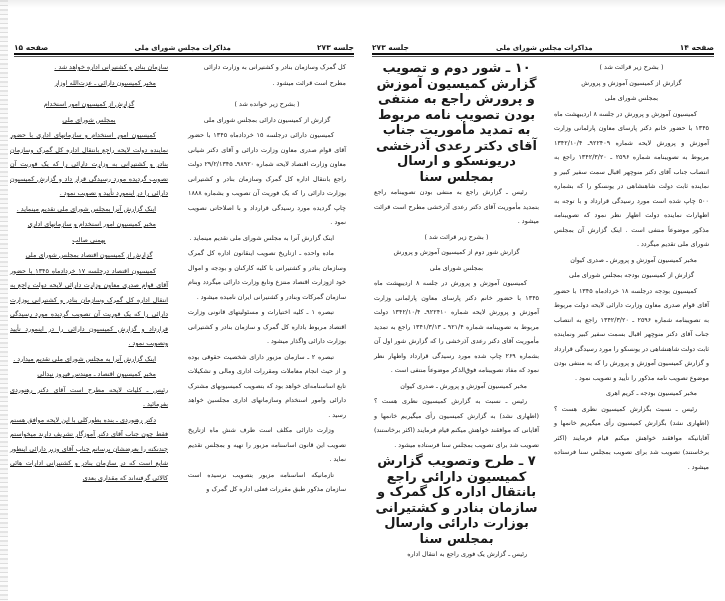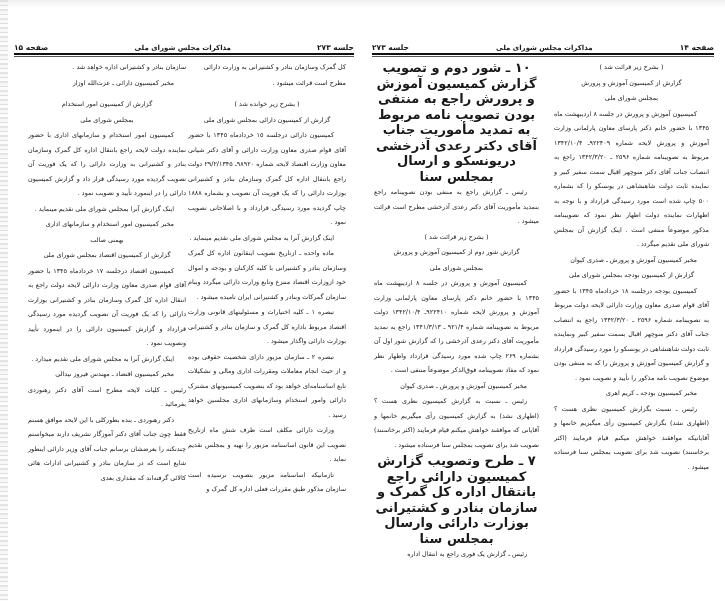--- a/index.html
+++ b/index.html
@@ -36,21 +36,21 @@
   }
   .page-left .page-rule { left:14px; width:340px; }
   .page-right .page-rule { left:10px; width:342px; }
   .col {
     position:absolute; top:60px; width:158px;
     font-size:6.4px; line-height:14.5px;
     text-align:justify; text-align-last:right;
     direction:rtl;
   }
   .page-left .col-right  { left:188px; }
-  .page-left .col-left   { left:28px; }
+  .page-left .col-left   { left:10px;text-decoration:underline; }
   .page-right .col-right { left:192px; width:155px; }
   .page-right .col-left  { left:12px; width:165px; }
   .col p { margin:0 0 1px 0; }
   .col .center { text-align:left; text-align-last:center; }
   .col .heading { font-weight:bold; text-align:center; text-align-last:center; font-size:13px; line-height:15.5px; }
   .col .indent { text-indent:12px; }
   .col .gap { height:6px; }
 </style>
 </head>
 <body>

